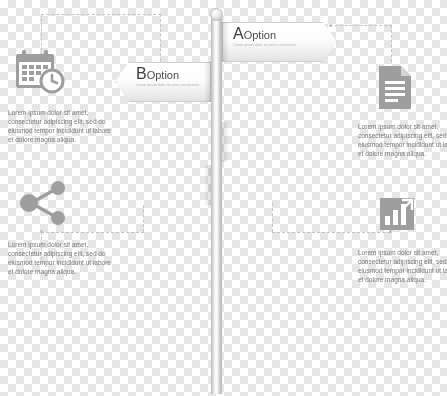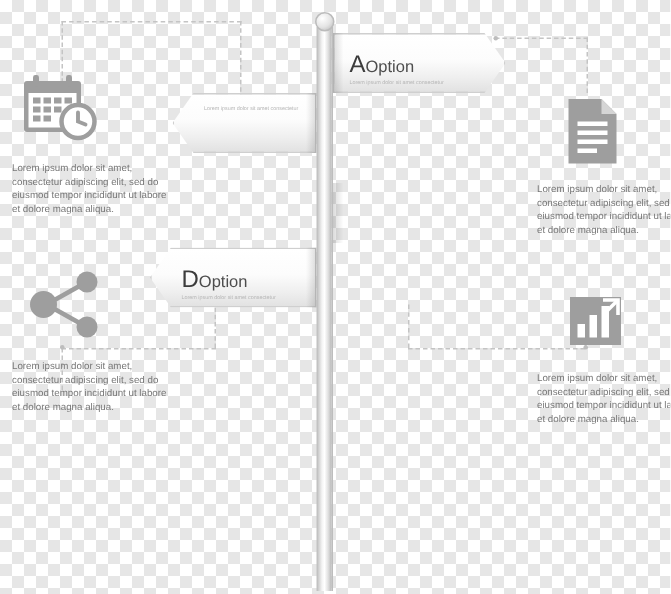--- a/index.html
+++ b/index.html
@@ -72,21 +72,20 @@
     box-sizing: border-box;
   }
   .sign.right .sign-inner { padding-left: 10px; padding-right: 20px; }
   .sign.left  .sign-inner { padding-left: 20px; padding-right: 10px; }
 
   .sign-title {
     font-size: 11px;
     color: #4d4d4d;
     line-height: 12px;
     white-space: nowrap;
-    margin-top: 10px;
   }
   .sign-title .letter {
     font-size: 16px;
     font-weight: normal;
     color: #3c3c3c;
     letter-spacing: 0px;
   }
   .sign-sub {
     margin-top: 2px;
     font-size: 3.6px;
@@ -172,35 +171,30 @@
       <div class="sign-title">
         <span class="letter">A</span><span>Option</span>
       </div>
       <div class="sign-sub">Lorem ipsum dolor sit amet consectetur</div>
     </div>
   </div>
   <div class="sign-shadow" style="left:222px; top:22px;"></div>
 
   <div class="sign left" style="left:115px; top:62px; width:96px;">
     <div class="sign-inner">
-      <div class="sign-sub">Lorem ipsum dolor sit amet consectetur</div>
-    </div>
-  </div>
-  <div class="sign-shadow" style="left:204px; top:62px; background:linear-gradient(to left, rgba(0,0,0,0.14), rgba(0,0,0,0));"></div>
-
-  <div class="sign-shadow" style="left:222px; top:122px;"></div>
-
-  <div class="sign left" style="left:100px; top:165px; width:111px;">
-    <div class="sign-inner">
       <div class="sign-title">
-        <span class="letter">D</span><span>Option</span>
+        <span class="letter">B</span><span>Option</span>
       </div>
       <div class="sign-sub">Lorem ipsum dolor sit amet consectetur</div>
     </div>
   </div>
+  <div class="sign-shadow" style="left:204px; top:62px; background:linear-gradient(to left, rgba(0,0,0,0.14), rgba(0,0,0,0));"></div>
+
+  <div class="sign-shadow" style="left:222px; top:122px;"></div>
+
   <div class="sign-shadow" style="left:204px; top:165px; background:linear-gradient(to left, rgba(0,0,0,0.14), rgba(0,0,0,0));"></div>
 
   <div class="icon-box" style="left:14px; top:48px;">
     <svg width="54" height="48" viewBox="0 0 54 48" fill="none" xmlns="http://www.w3.org/2000/svg">
       <rect x="2" y="6" width="38" height="34" rx="2" fill="#9e9e9e"></rect>
       <rect x="5" y="14" width="32" height="23" fill="#ffffff"></rect>
       <rect x="8" y="2" width="4" height="8" rx="1.6" fill="#9e9e9e"></rect>
       <rect x="30" y="2" width="4" height="8" rx="1.6" fill="#9e9e9e"></rect>
       <g fill="#9e9e9e">
         <rect x="8" y="17" width="5" height="4"></rect>

